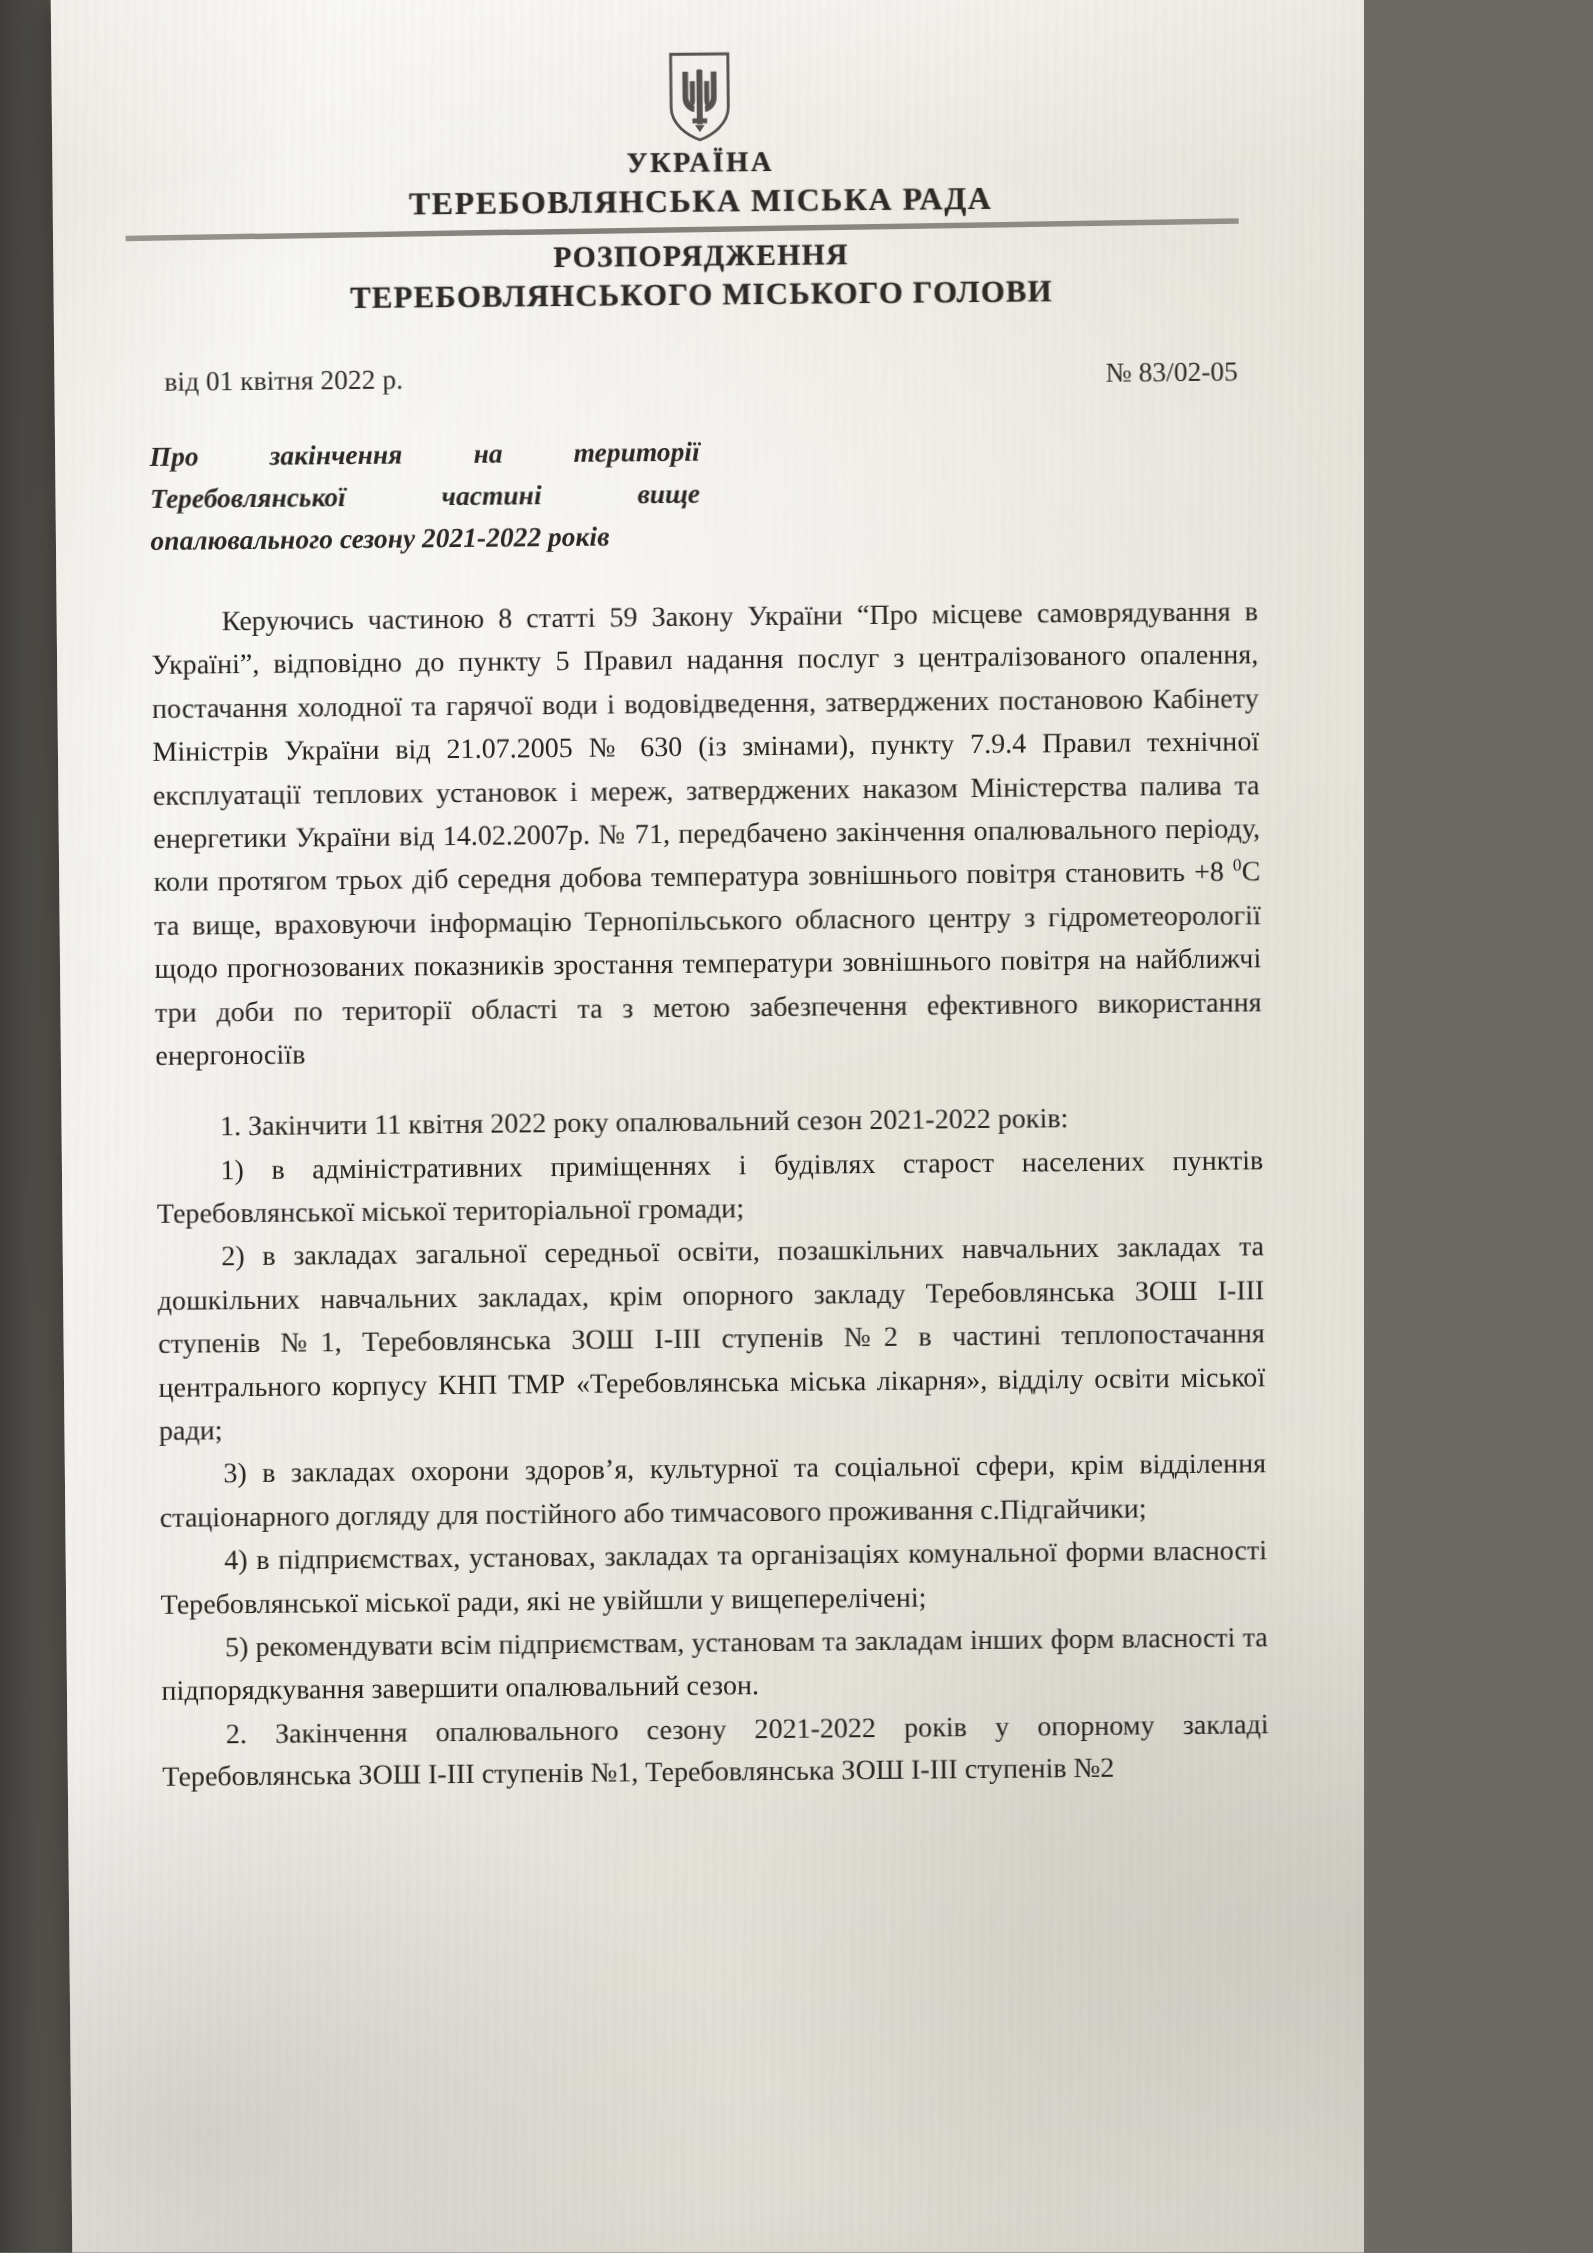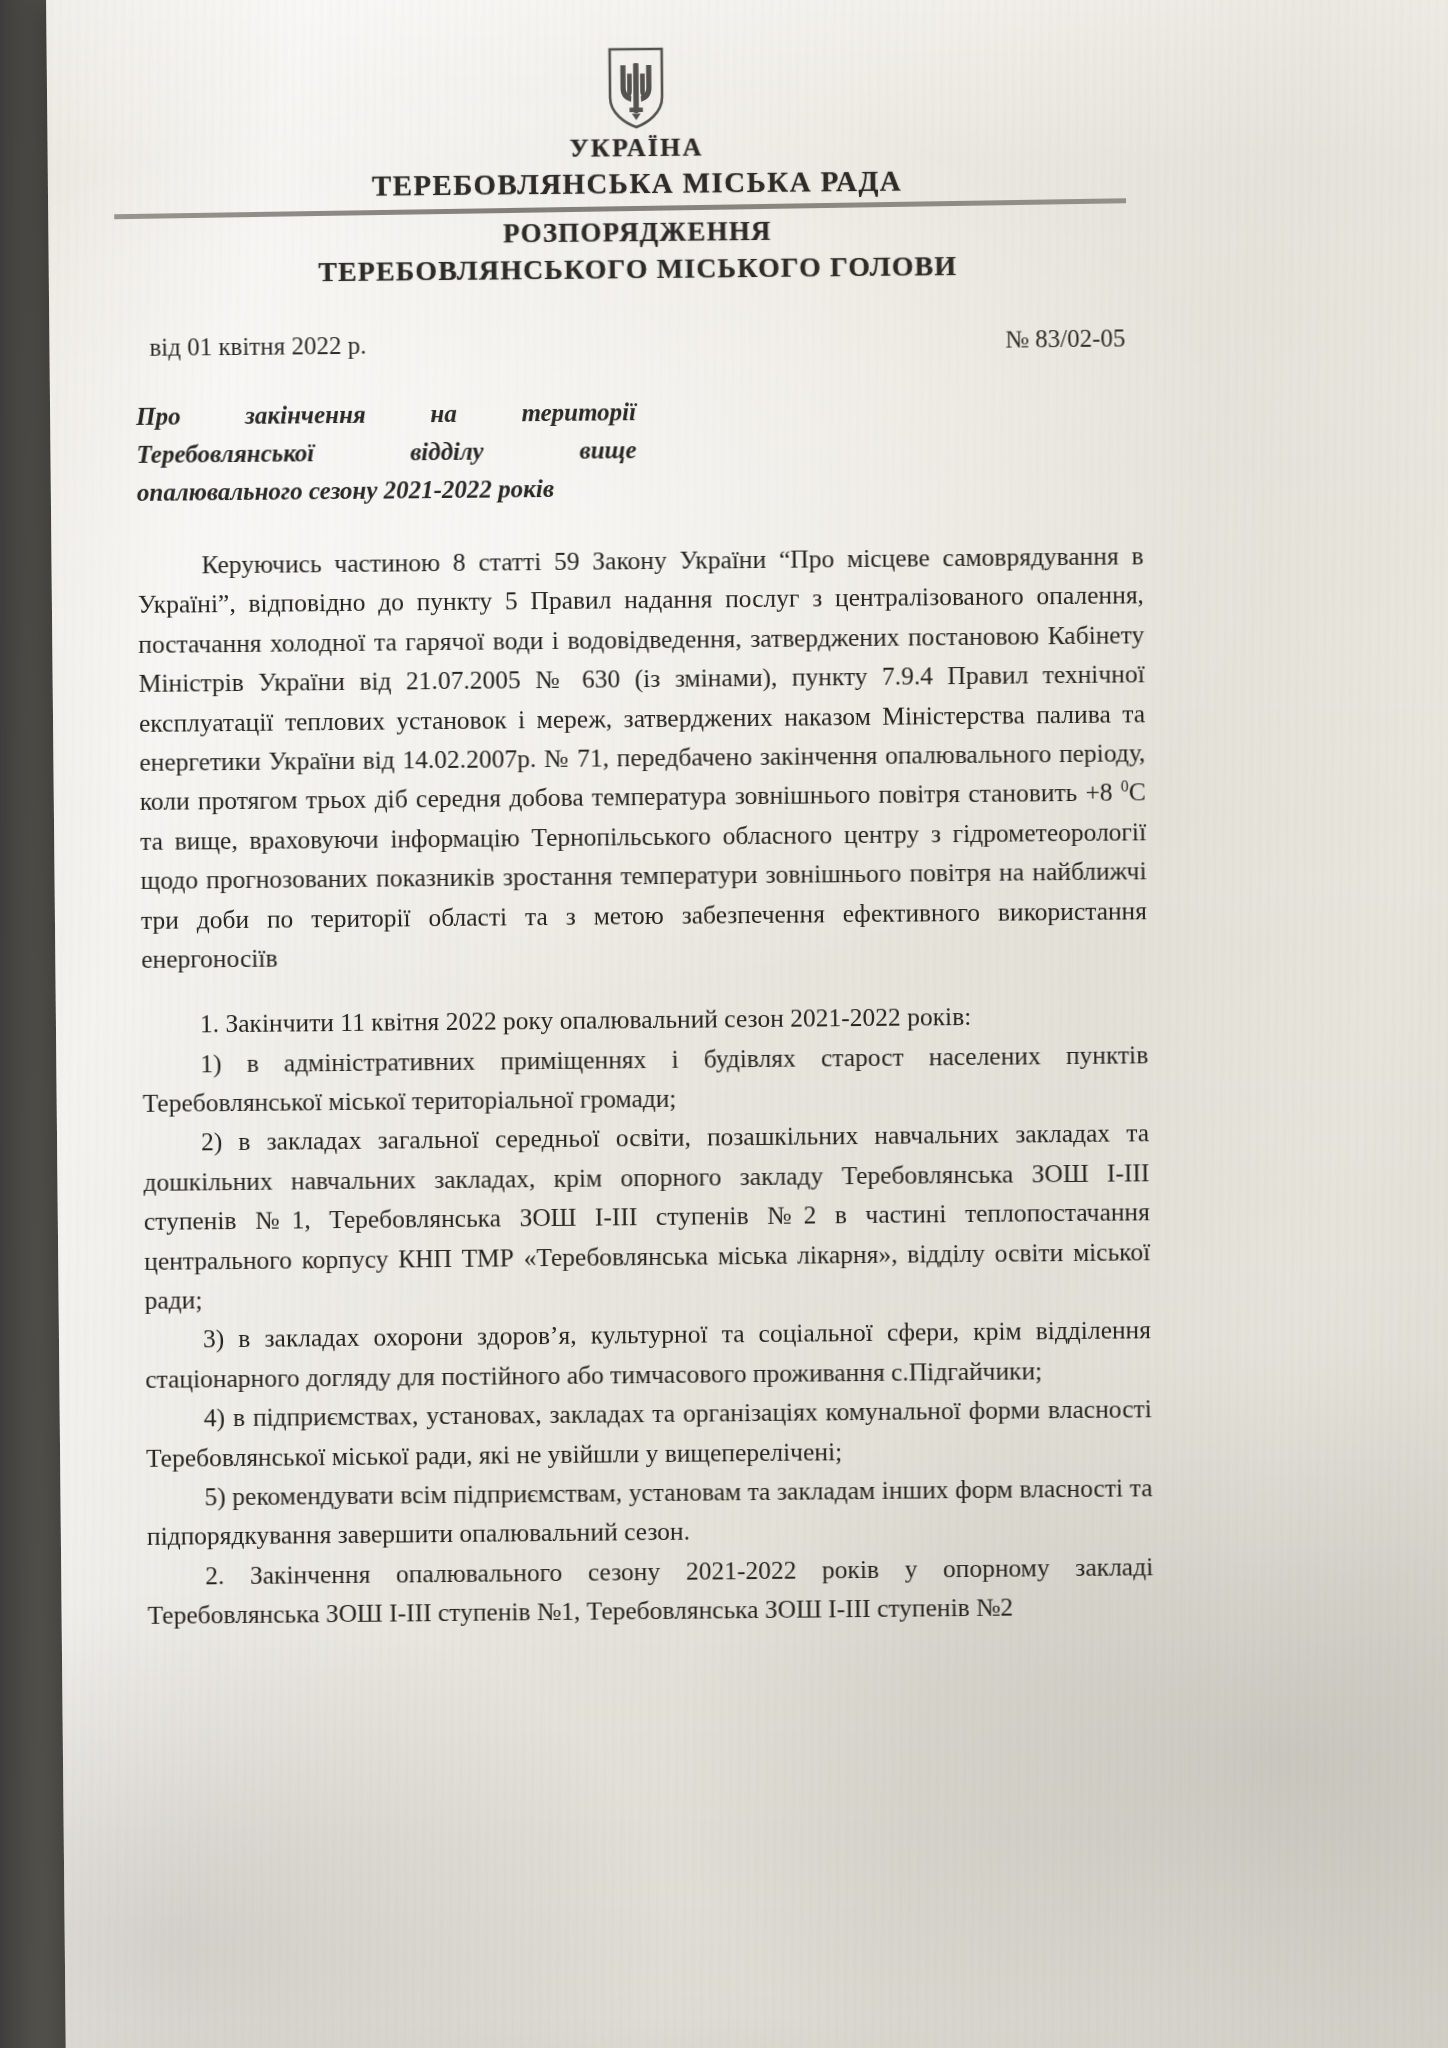--- a/index.html
+++ b/index.html
@@ -4,21 +4,21 @@
 <title>Розпорядження</title>
 <style>
   html, body {
     margin: 0;
     padding: 0;
     background: #6d6a66;
   }
 
   #page {
     position: relative;
-    width: 1448px;
+    width: 1240px;
     height: 2048px;
     overflow: hidden;
     background: #88857f;
     font-family: "Liberation Serif", "DejaVu Serif", serif;
   }
 
   
   .backdrop {
     position: absolute;
     inset: 0;
@@ -256,21 +256,21 @@
 
       <div class="subject">
         <div class="j">
           <span>Про</span>
           <span>закінчення</span>
           <span>на</span>
           <span>території</span>
         </div>
         <div class="j">
           <span>Теребовлянської</span>
-          <span>відділу</span>
+          <span>частині</span>
           <span>вище</span>
         </div>
         <div>опалювального сезону 2021-2022 років</div>
       </div>
 
       <div class="body-text">
 
         <p><span>Керуючись частиною 8 статті 59 Закону України “Про місцеве самоврядування в Україні”, відповідно до пункту 5 Правил надання послуг з централізованого опалення, постачання холодної та гарячої води і водовідведення, затверджених постановою Кабінету Міністрів України від 21.07.2005 № 630 (із змінами), пункту 7.9.4 Правил технічної експлуатації теплових установок і мереж, затверджених наказом Міністерства палива та енергетики України від 14.02.2007р. № 71, передбачено закінчення опалювального періоду, коли протягом трьох діб середня добова температура зовнішнього повітря становить +8 </span><sup class="deg">0</sup><span>С та вище, враховуючи інформацію Тернопільського обласного центру з гідрометеорології щодо прогнозованих показників зростання температури зовнішнього повітря на найближчі три доби по території області та з метою забезпечення ефективного використання енергоносіїв</span></p>
 
         <div class="gap"></div>

